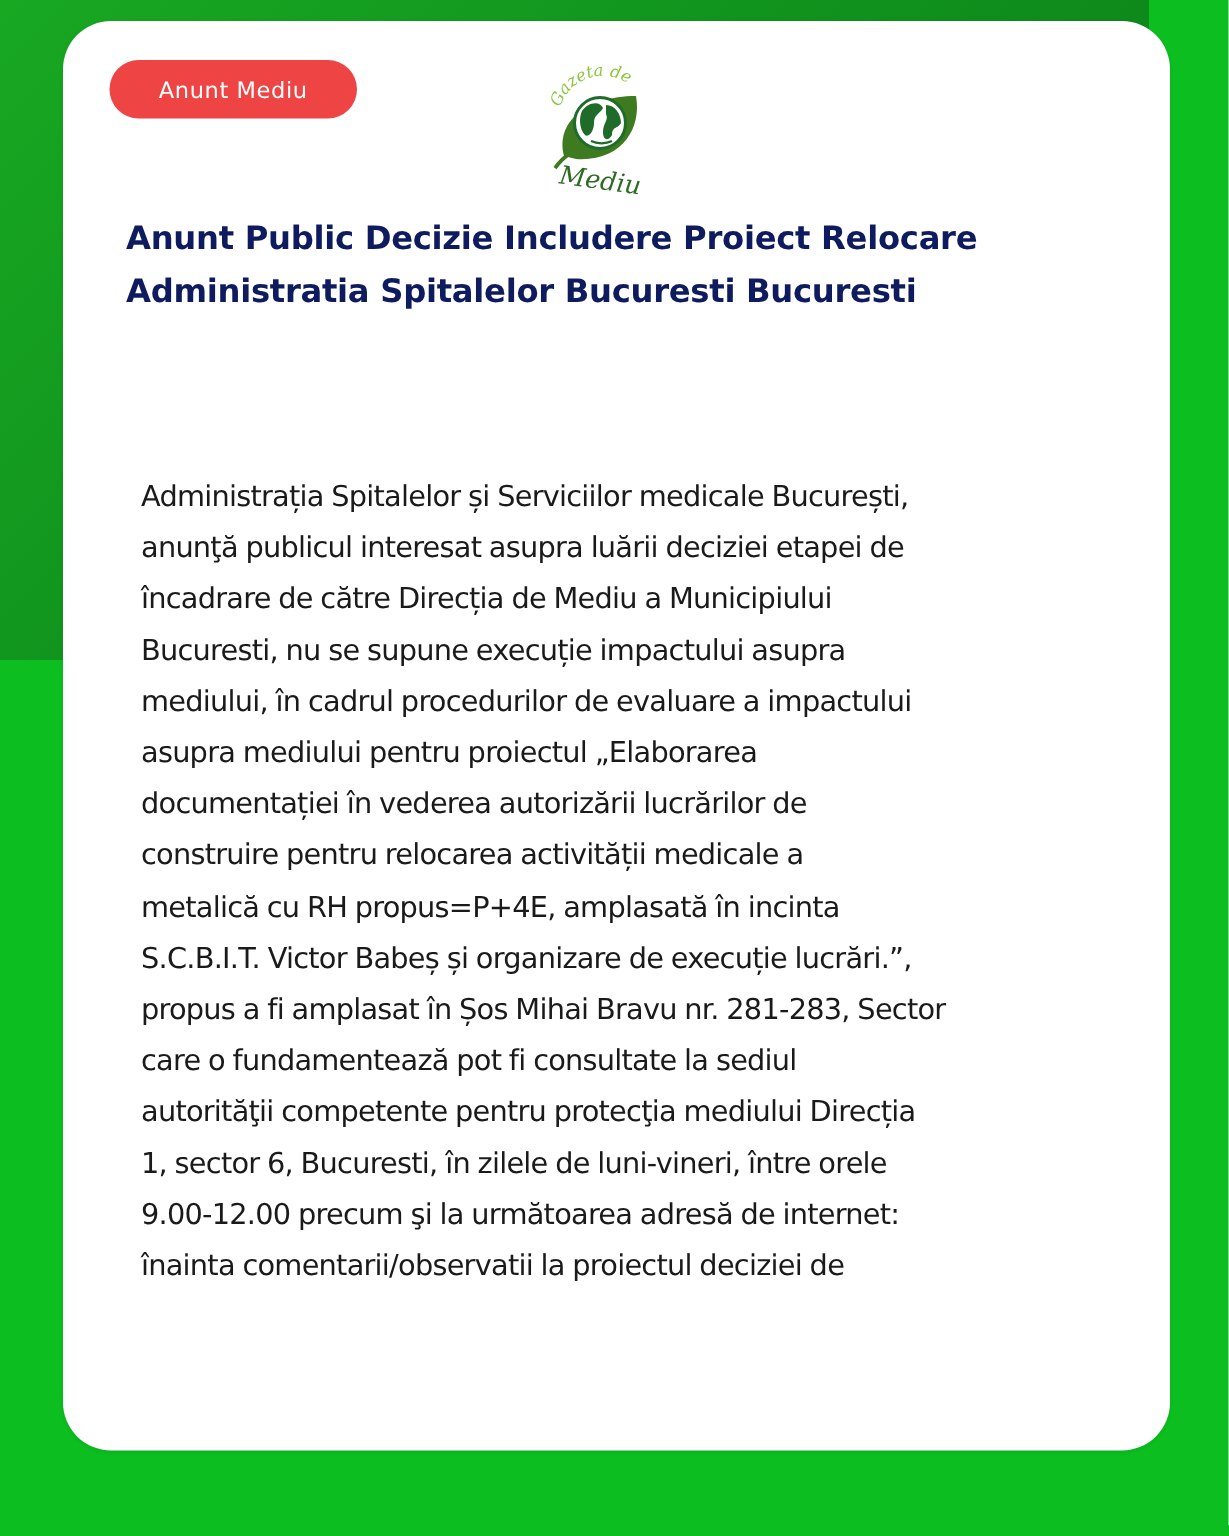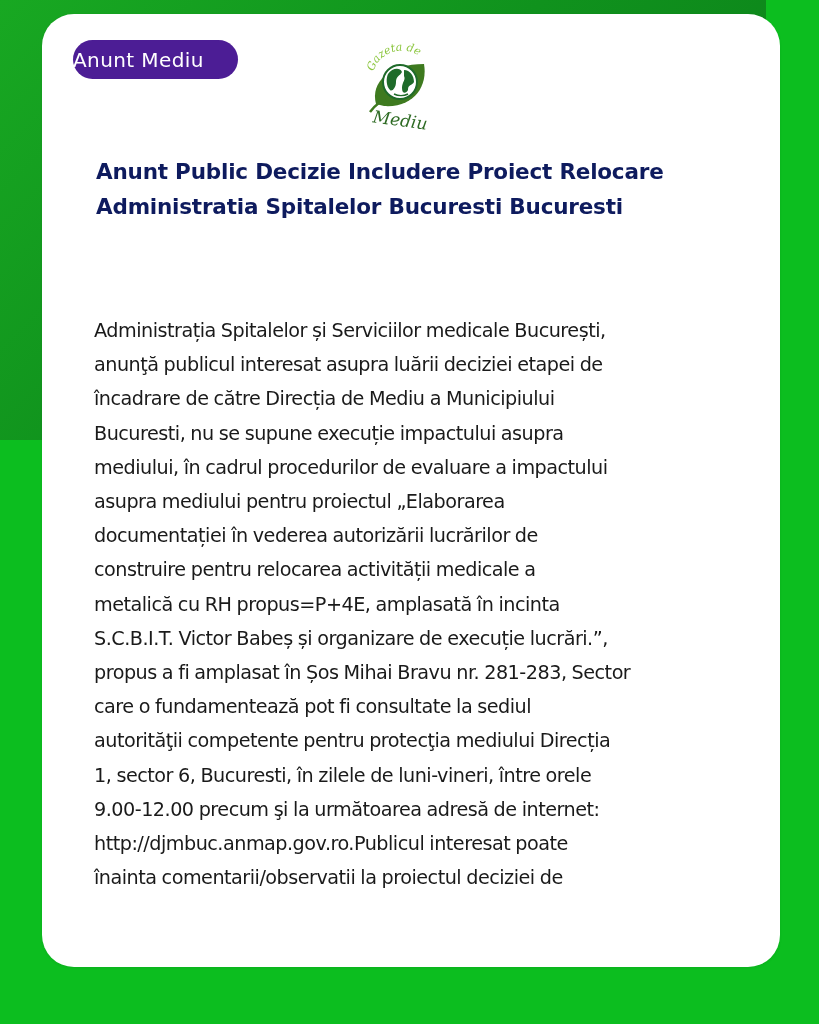--- a/index.html
+++ b/index.html
@@ -33,42 +33,42 @@
       overflow: hidden;
       box-shadow: 0 1px 3px rgba(0,0,0,0.08);
     }
     .pill {
       position: absolute;
       left: 31px;
       top: 26px;
       width: 165px;
       height: 39px;
       border-radius: 20px;
-      background: #4c1d95;
+      background: #ef4444;
       color: #ffffff;
       font-family: "DejaVu Sans", sans-serif;
-      font-size: 20px;
+      font-size: 15px;
       letter-spacing: 0.4px;
       display: flex;
       align-items: center;
-      justify-content: flex-start;
+      justify-content: center;
     }
     .logo {
       position: absolute;
       left: 308px;
       top: 20px;
       width: 100px;
       height: 100px;
     }
     .title {
       position: absolute;
       left: 42px;
       top: 128px;
       width: 670px;
-      margin: 12px;
+      margin: 0;
       color: #0e1b5e;
       font-family: "DejaVu Sans", sans-serif;
       font-weight: bold;
       font-size: 21.5px;
       line-height: 35px;
       letter-spacing: -0.2px;
     }
     .body-text {
       position: absolute;
       left: 42px;
@@ -134,17 +134,16 @@
     <span class="line">asupra mediului pentru proiectul „Elaborarea</span>
     <span class="line">documentației în vederea autorizării lucrărilor de</span>
     <span class="line">construire pentru relocarea activității medicale a</span>
     <span class="line">metalică cu RH propus=P+4E, amplasată în incinta</span>
     <span class="line">S.C.B.I.T. Victor Babeș și organizare de execuție lucrări.”,</span>
     <span class="line">propus a fi amplasat în Șos Mihai Bravu nr. 281-283, Sector</span>
     <span class="line">care o fundamentează pot fi consultate la sediul</span>
     <span class="line">autorităţii competente pentru protecţia mediului Direcția</span>
     <span class="line">1, sector 6, Bucuresti, în zilele de luni-vineri, între orele</span>
     <span class="line">9.00-12.00 precum şi la următoarea adresă de internet:</span>
-    <span class="line">http://djmbuc.anmap.gov.ro.Publicul interesat poate</span>
     <span class="line">înainta comentarii/observatii la proiectul deciziei de</span>
   </p>
 
 </div>
 
 </body></html>

